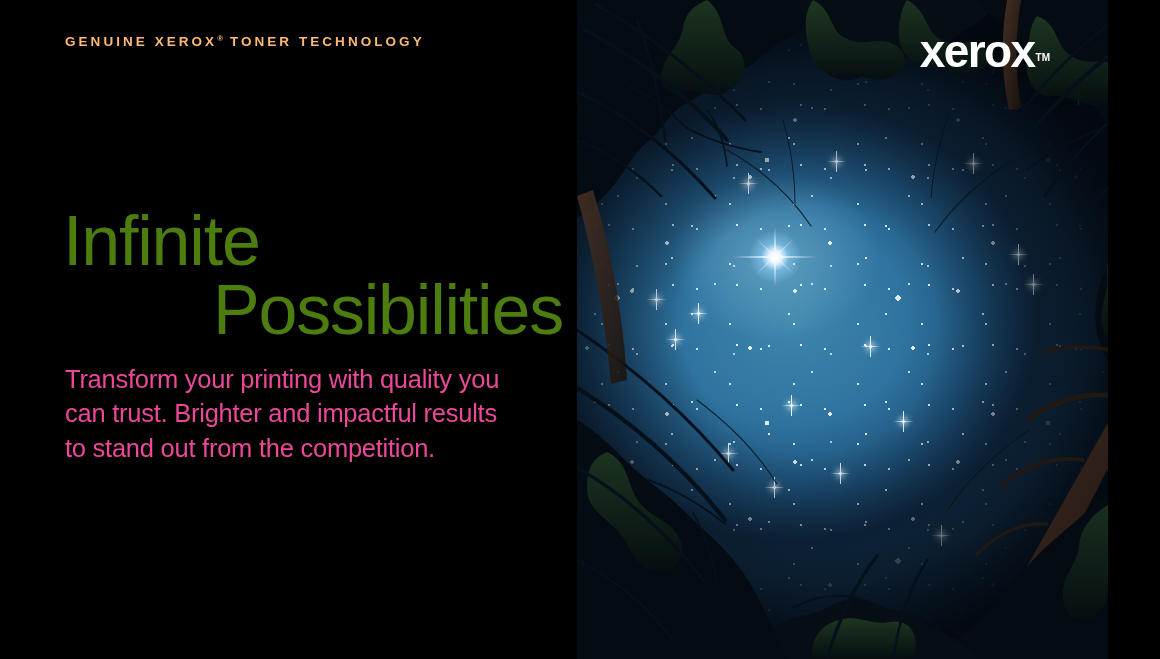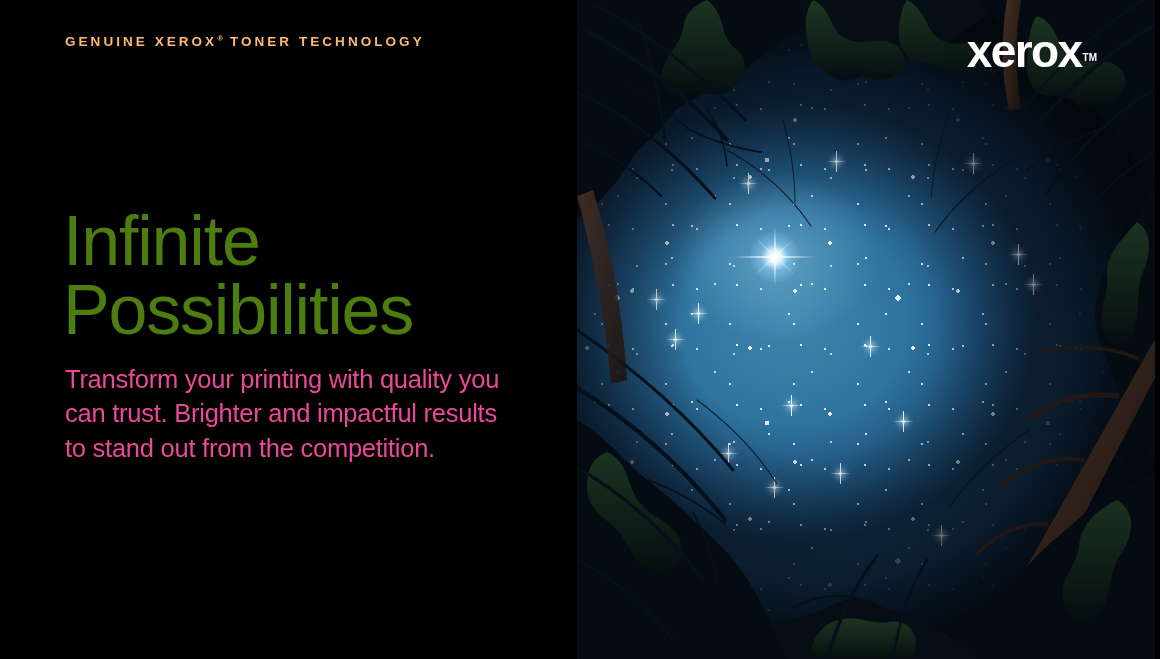--- a/index.html
+++ b/index.html
@@ -12,29 +12,29 @@
     position:absolute;left:65px;top:34px;
     color:#fdba74;font-size:13.5px;font-weight:bold;
     letter-spacing:3.05px;line-height:1.2;white-space:nowrap;
   }
   .eyebrow sup{font-size:8px;vertical-align:super;letter-spacing:0;line-height:0;}
   .headline{
     position:absolute;left:63px;top:160px;width:500px;
     color:#4d7c0f;font-size:70px;font-weight:300;line-height:0.99;
     letter-spacing:-1.2px;
   }
-  .headline .l2{display:block;}
+  .headline .l2{display:block;text-align:right;}
   .body-copy{
     position:absolute;left:65px;top:336px;width:440px;
     color:#ec4899;font-size:25.5px;font-weight:300;line-height:1.355;
     letter-spacing:-0.25px;
   }
 
   
-  .photo{position:absolute;left:577px;top:0;width:578px;height:659px;overflow:hidden;background:#06101c;}
+  .photo{position:absolute;left:577px;top:0;width:531px;height:659px;overflow:hidden;background:#06101c;}
 
   
   .sky{position:absolute;inset:0;
     background:
       radial-gradient(ellipse 150px 120px at 198px 257px, rgba(190,235,255,.30), rgba(190,235,255,0) 70%),
       radial-gradient(ellipse 300px 270px at 215px 320px, #3d86ac 0%, #2f74a0 38%, #1e5179 62%, #12304d 82%, rgba(10,20,34,0) 100%),
       radial-gradient(ellipse 430px 400px at 250px 350px, #2a6b95 0%, #1d4e76 45%, #102a46 75%, #08111e 100%),
       linear-gradient(180deg,#081222 0%,#0b1b2c 40%,#071019 100%);
   }
   

